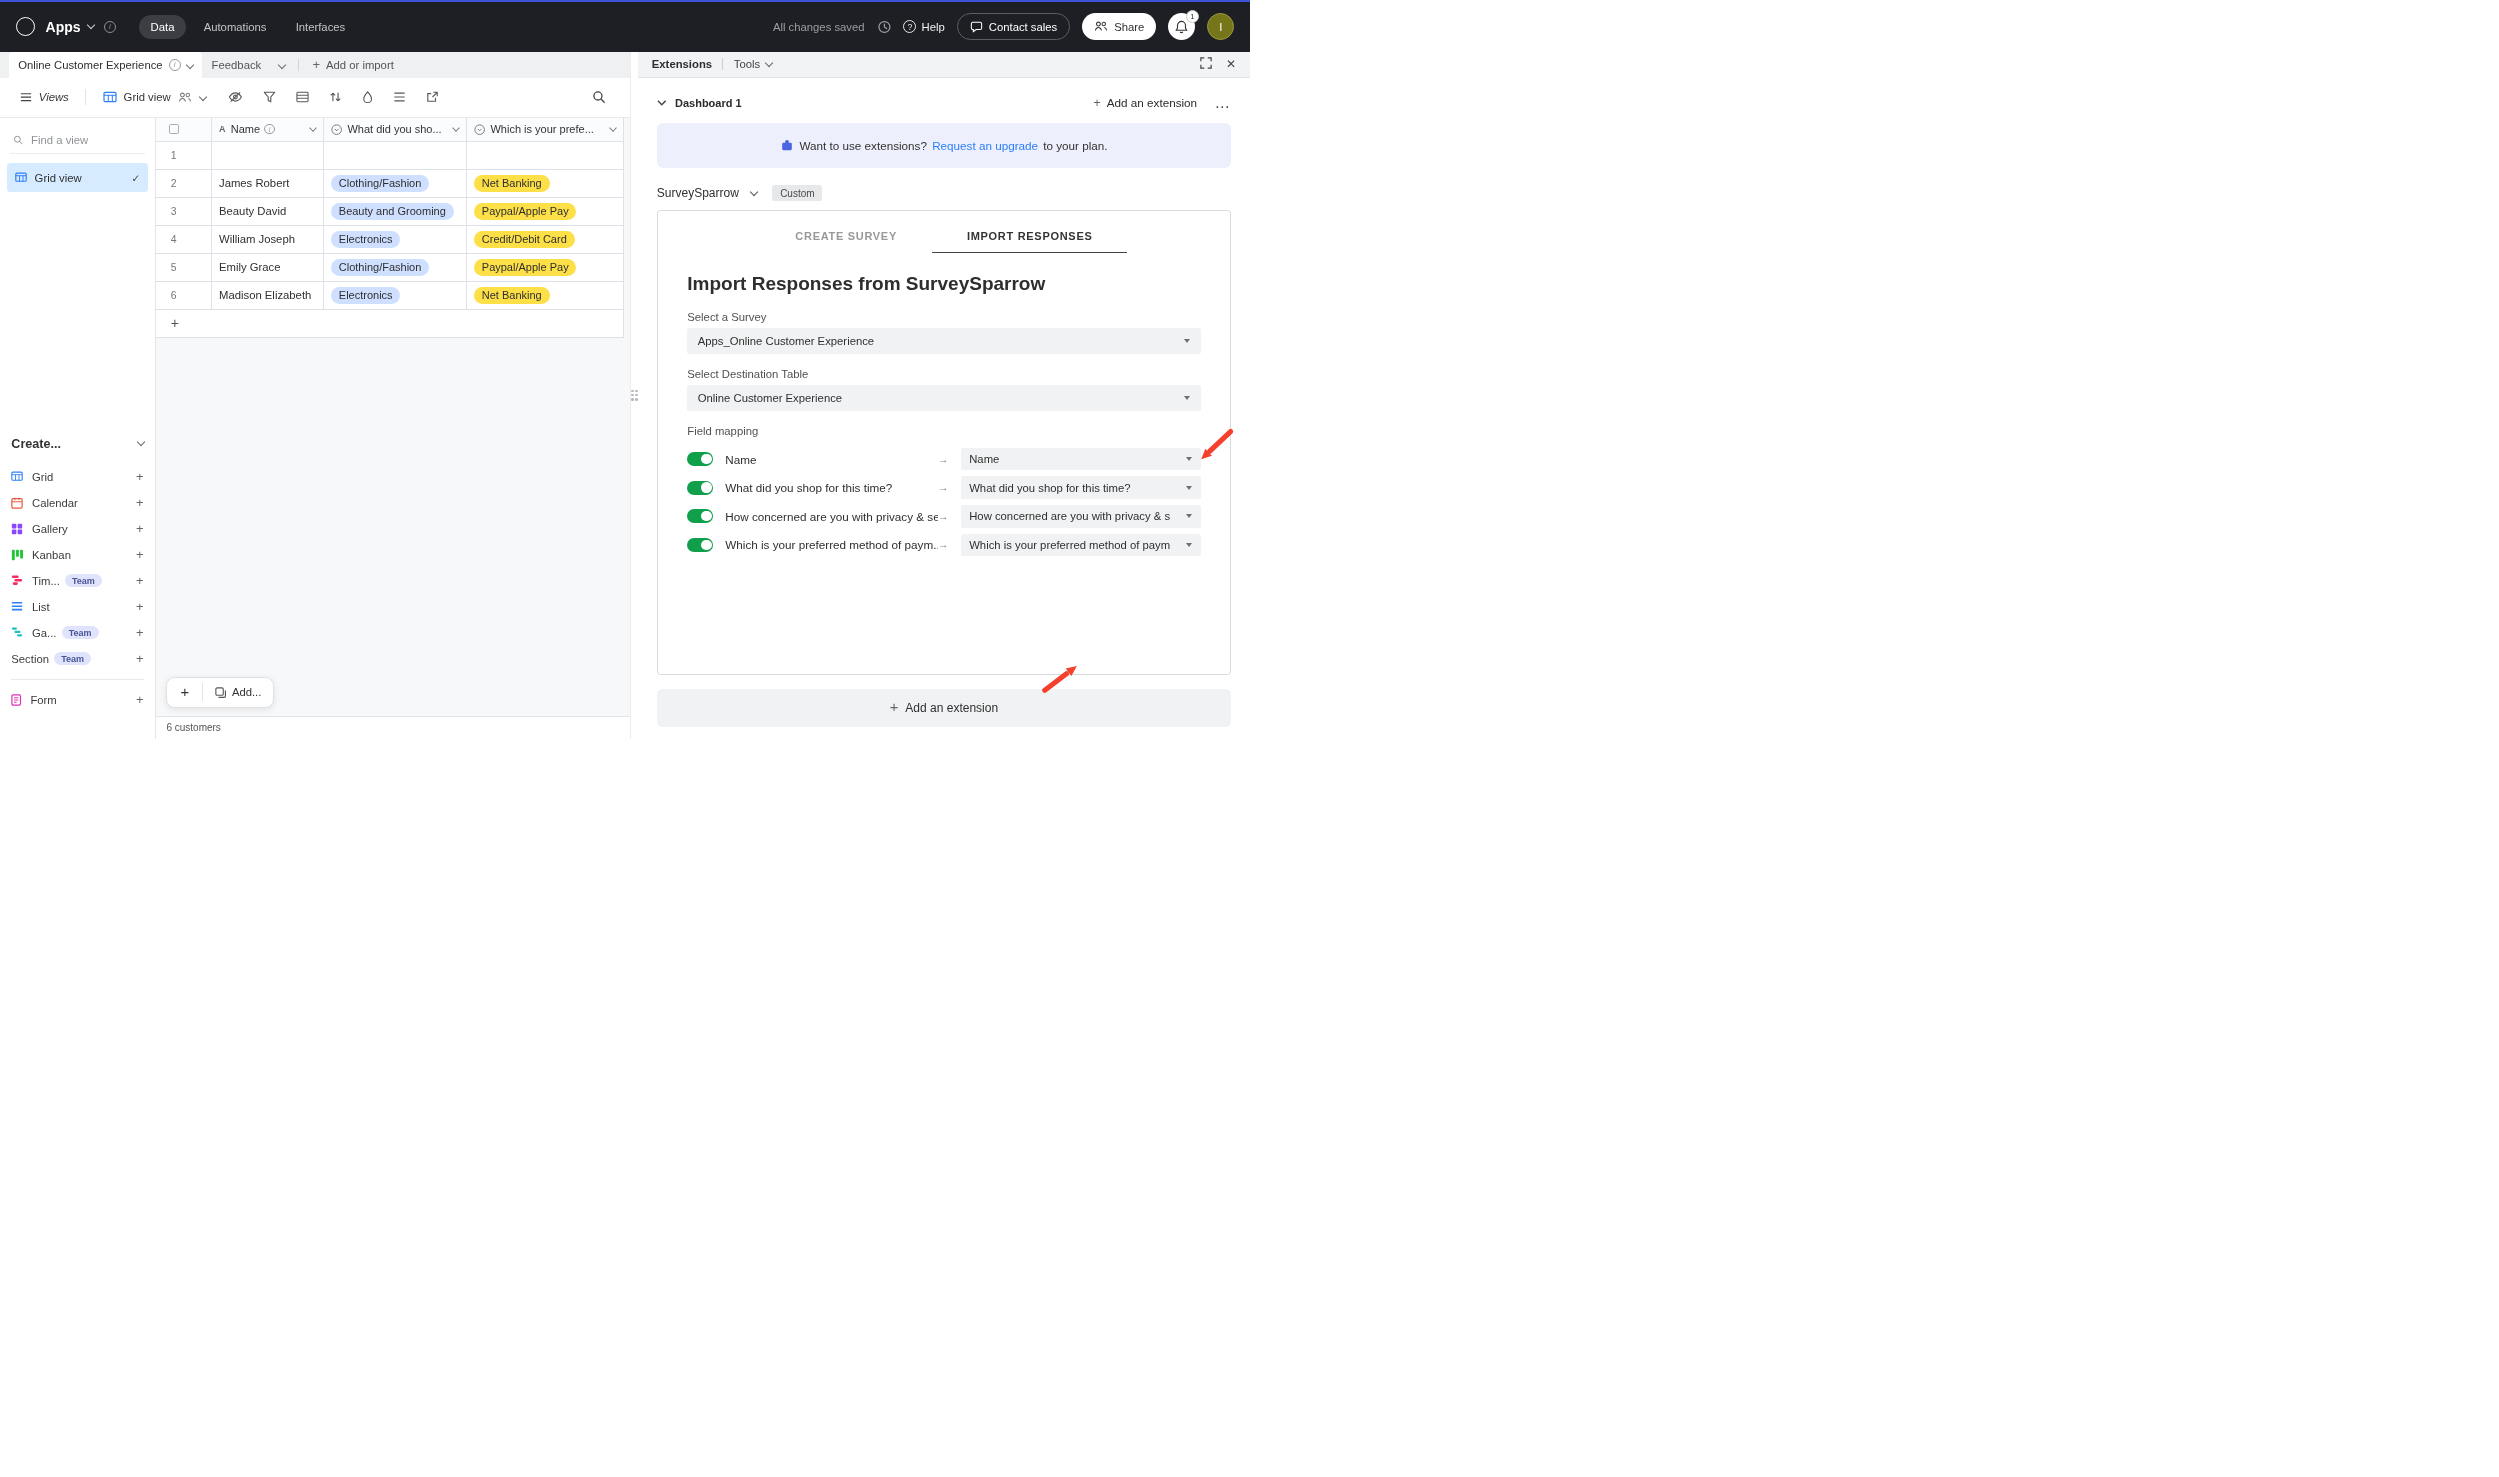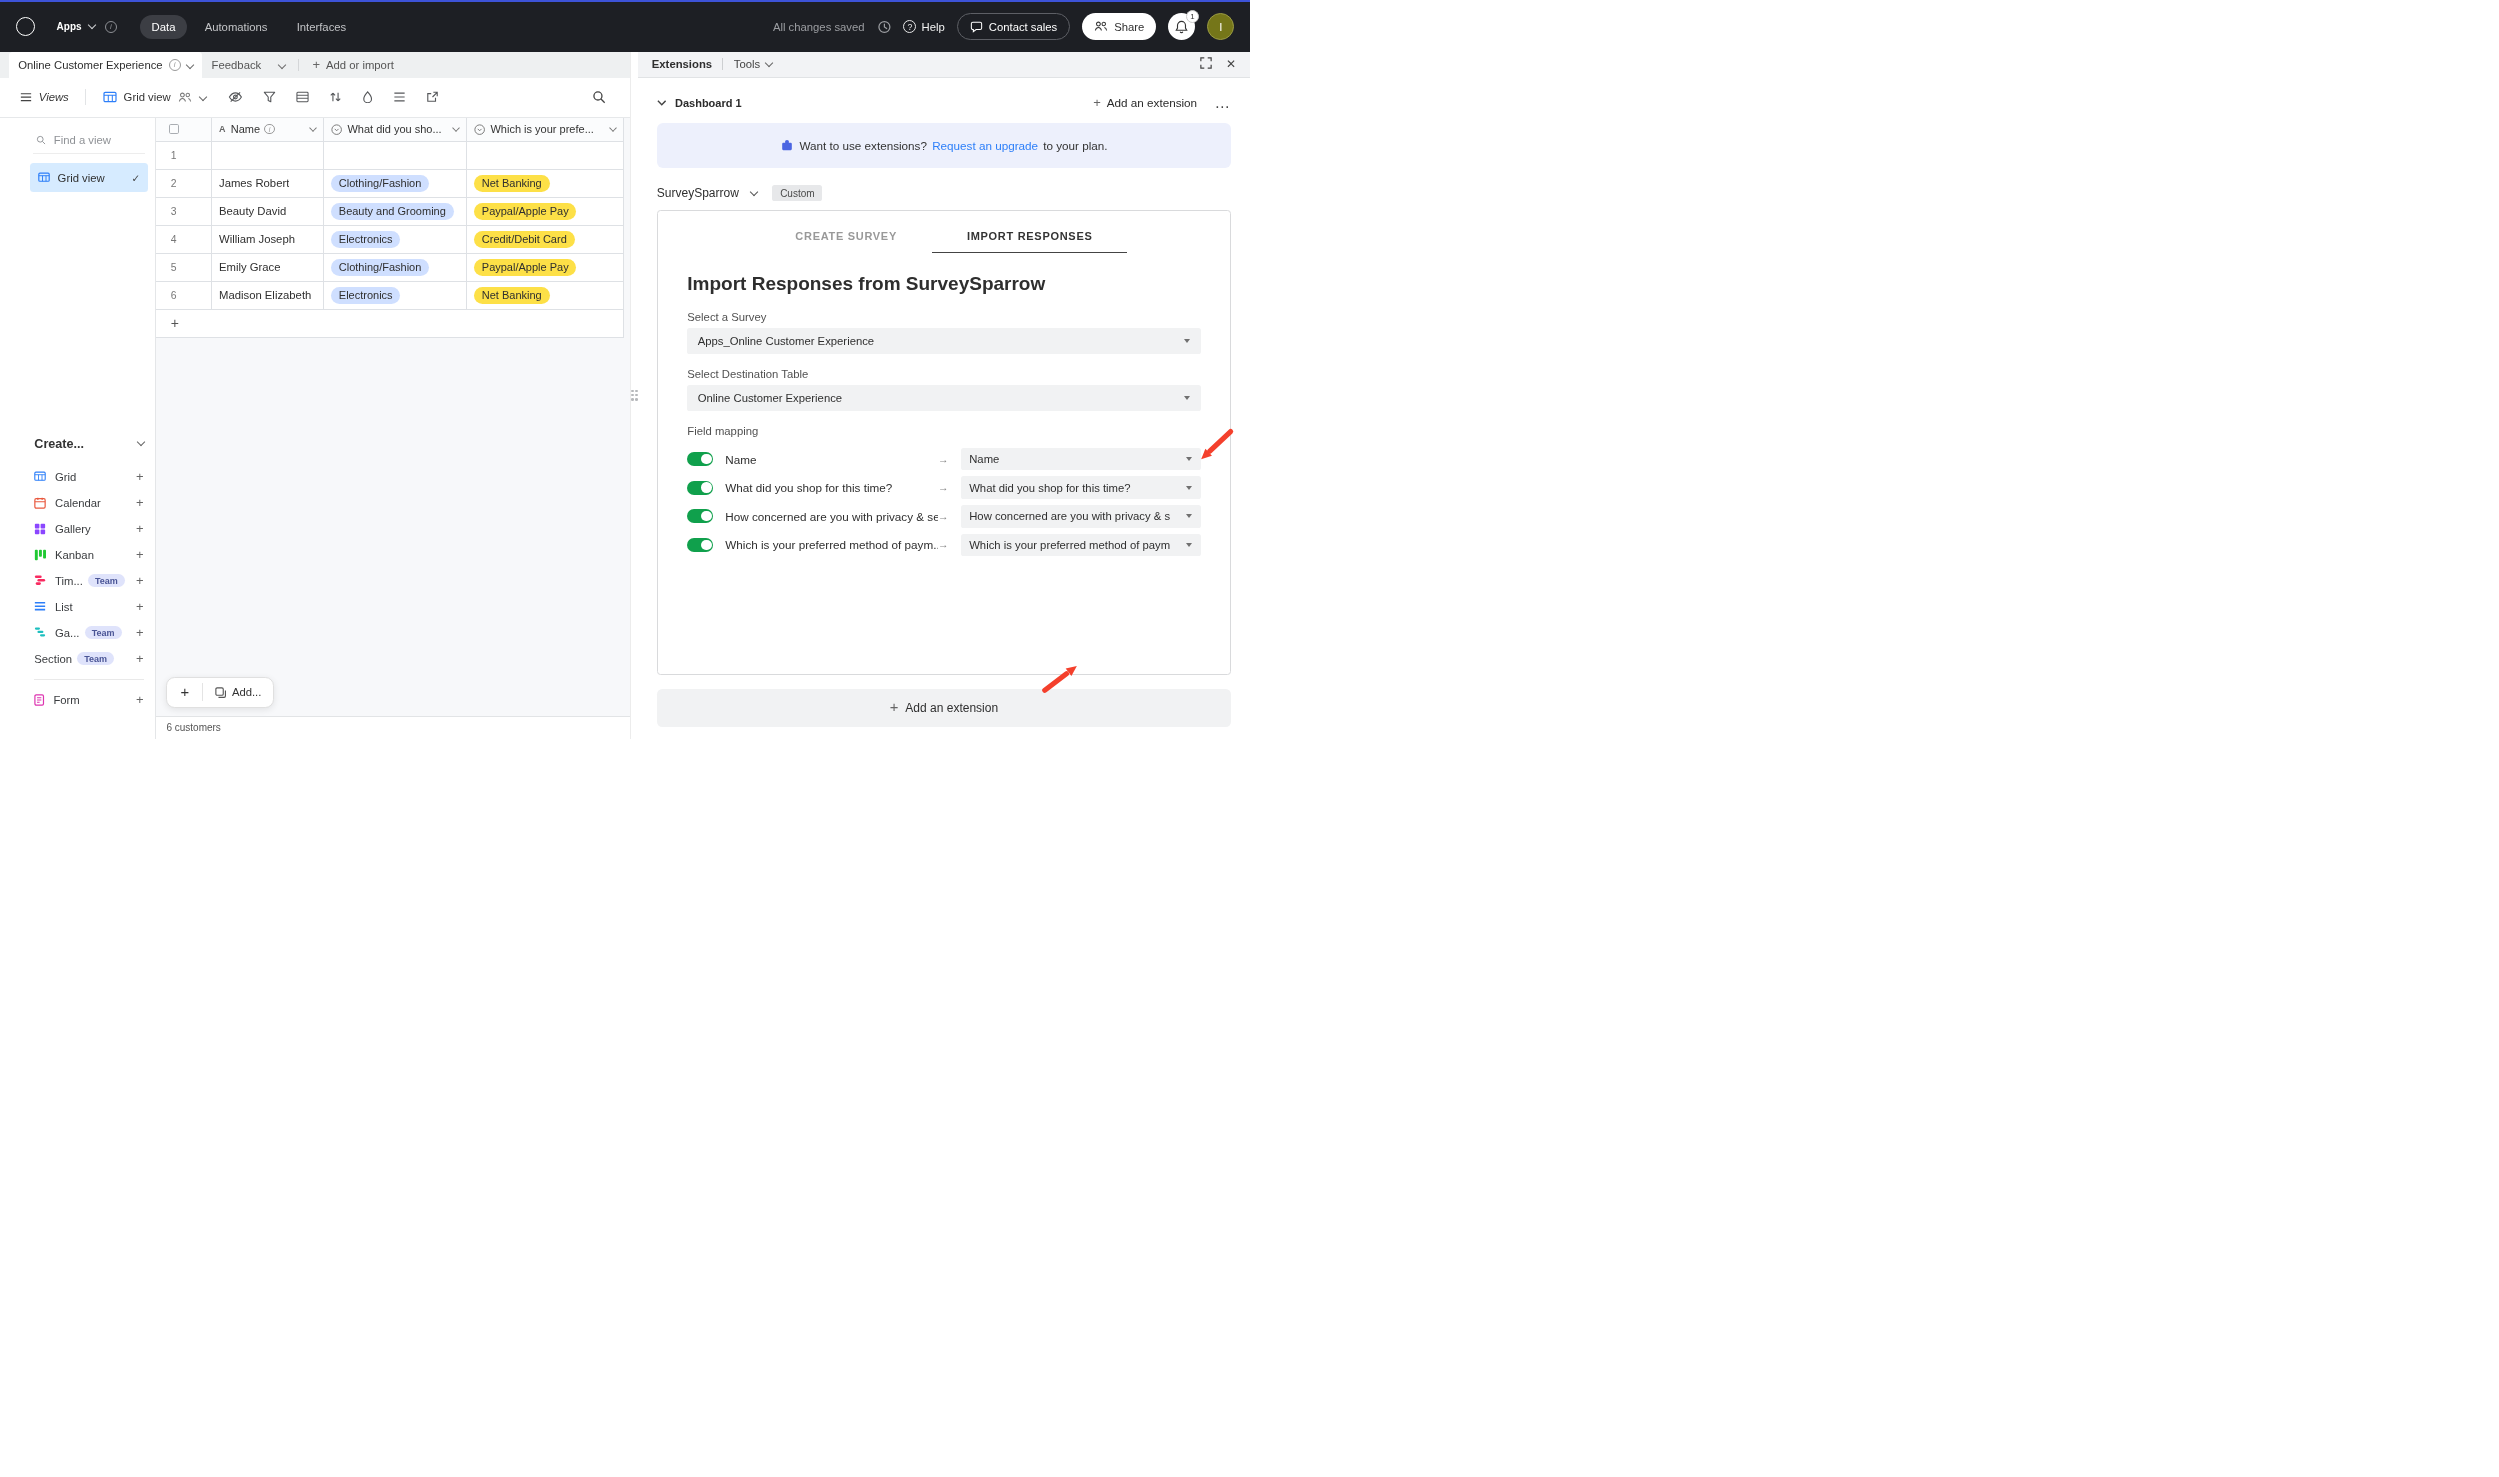--- a/index.html
+++ b/index.html
@@ -3,21 +3,21 @@
 <meta charset="utf-8">
 <style>
   * { margin:0; padding:0; box-sizing:border-box; }
   html,body { width:1250px; height:739px; }
   body { font-family:"Liberation Sans", sans-serif; color:#333; background:#fff; overflow:hidden; font-size:11.3px; }
   .topline { height:1.7px; background:#3d53d8; }
 
   
   .topbar { height:50px; background:#1d1f24; display:flex; align-items:center; padding:0 15.6px; }
   .logo-ring { width:19px; height:19px; border:1.7px solid #fff; border-radius:50%; flex:0 0 auto; }
-  .ws-name { color:#fff; font-size:10px; font-weight:700; margin-left:22px; }
+  .ws-name { color:#fff; font-size:14px; font-weight:700; margin-left:11px; }
   .chev { width:6px; height:6px; border-right:1.4px solid currentColor; border-bottom:1.4px solid currentColor; transform:rotate(45deg); display:inline-block; margin-top:-2.6px; }
   .topbar .chev { color:#cfd1d4; margin-left:7px; }
   .ring-i { width:12px; height:12px; border:1px solid #8d8f94; border-radius:50%; color:#8d8f94; font-size:7.8px; display:inline-flex; align-items:center; justify-content:center; margin-left:10.4px; font-style:italic; }
   .nav { display:flex; align-items:center; gap:5.2px; margin-left:22.6px; }
   .nav-pill { color:#c3c4c7; font-size:11.3px; padding:6px 12px; border-radius:14px; cursor:pointer; }
   .nav-pill.active { background:#3c3e44; color:#fff; }
   .top-right { margin-left:auto; display:flex; align-items:center; gap:12px; }
   .saved { color:#9c9ea2; font-size:11.3px; }
   .help { display:flex; align-items:center; gap:5.2px; color:#f2f2f2; font-size:11.3px; }
   .qring { width:13px; height:13px; border:1.2px solid #e8e8e8; border-radius:50%; font-size:8.7px; display:flex; align-items:center; justify-content:center; color:#e8e8e8; }
@@ -52,21 +52,21 @@
   .tb-btn { display:flex; align-items:center; gap:7px; padding:5.2px 7.8px; border-radius:5.2px; font-size:11.3px; font-weight:500; color:#333;font-style:italic; }
   .tb-div { width:0.9px; height:15.6px; background:#e2e4e6; margin:0 8.7px; }
   .gv { display:flex; align-items:center; gap:7px; padding:5.2px 7.8px; border-radius:5.2px; font-size:11.3px; font-weight:500; color:#333; }
   .gv .chev { color:#666; margin:0 0 0 1.7px; }
   .tb-icons { display:flex; align-items:center; gap:20px; margin-left:14px; color:#55575a; }
   .tb-ic { display:flex; align-items:center; }
   .tb-search { margin-left:auto; margin-right:12px; display:flex; }
 
   
   .left-body { flex:1; display:flex; min-height:0; }
-  .sidebar { width:156px; background:#fff; border-right:0.9px solid #e4e6e8; display:flex; flex-direction:column; padding-top:5.2px;padding-left:23px; }
+  .sidebar { width:156px; background:#fff; border-right:0.9px solid #e4e6e8; display:flex; flex-direction:column; padding-top:5.2px; }
   .find { margin:3.5px 10.4px 0; display:flex; align-items:center; gap:7.8px; height:28px; border-bottom:0.9px solid #ededed; padding:0 2.6px; }
   .find input { border:none; outline:none; font-size:11.3px; width:100%; color:#333; background:transparent; font-family:inherit; }
   .find input::placeholder { color:#8f9296; }
   .view-item { margin:8.7px 7px 0; height:29px; border-radius:3.5px; background:#d6ebff; display:flex; align-items:center; gap:7.8px; padding:0 7.8px; font-size:11.3px; color:#2f2f2f; font-weight:500; }
   .view-check { margin-left:auto; color:#444; font-size:10.4px; }
   .side-spacer { flex:1; }
   .create-wrap { padding:0 11.3px 26px; }
   .create-head { display:flex; align-items:center; height:22.6px; font-size:12.6px; font-weight:600; color:#333; }
   .create-head .chev { margin-left:auto; color:#666; }
   .citem { height:26px; display:flex; align-items:center; gap:8.7px; font-size:11.3px; color:#3a3c3f; }

